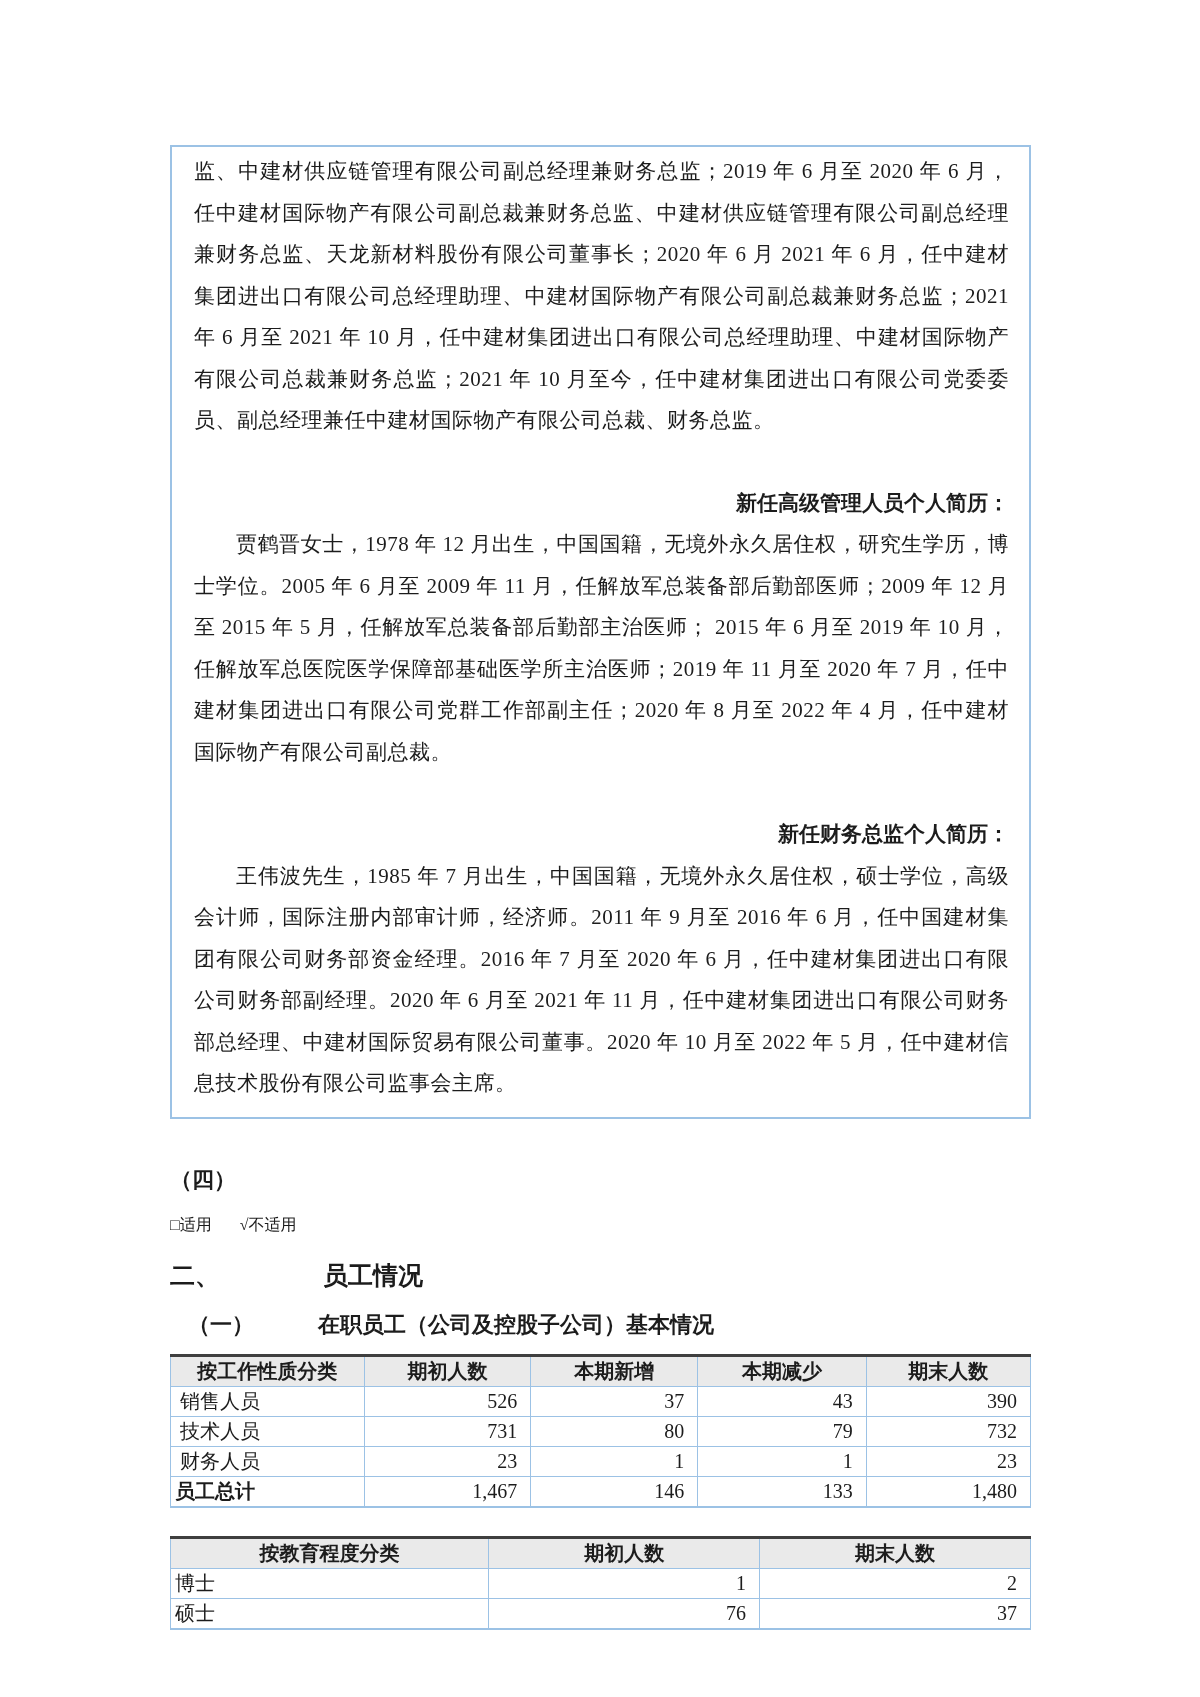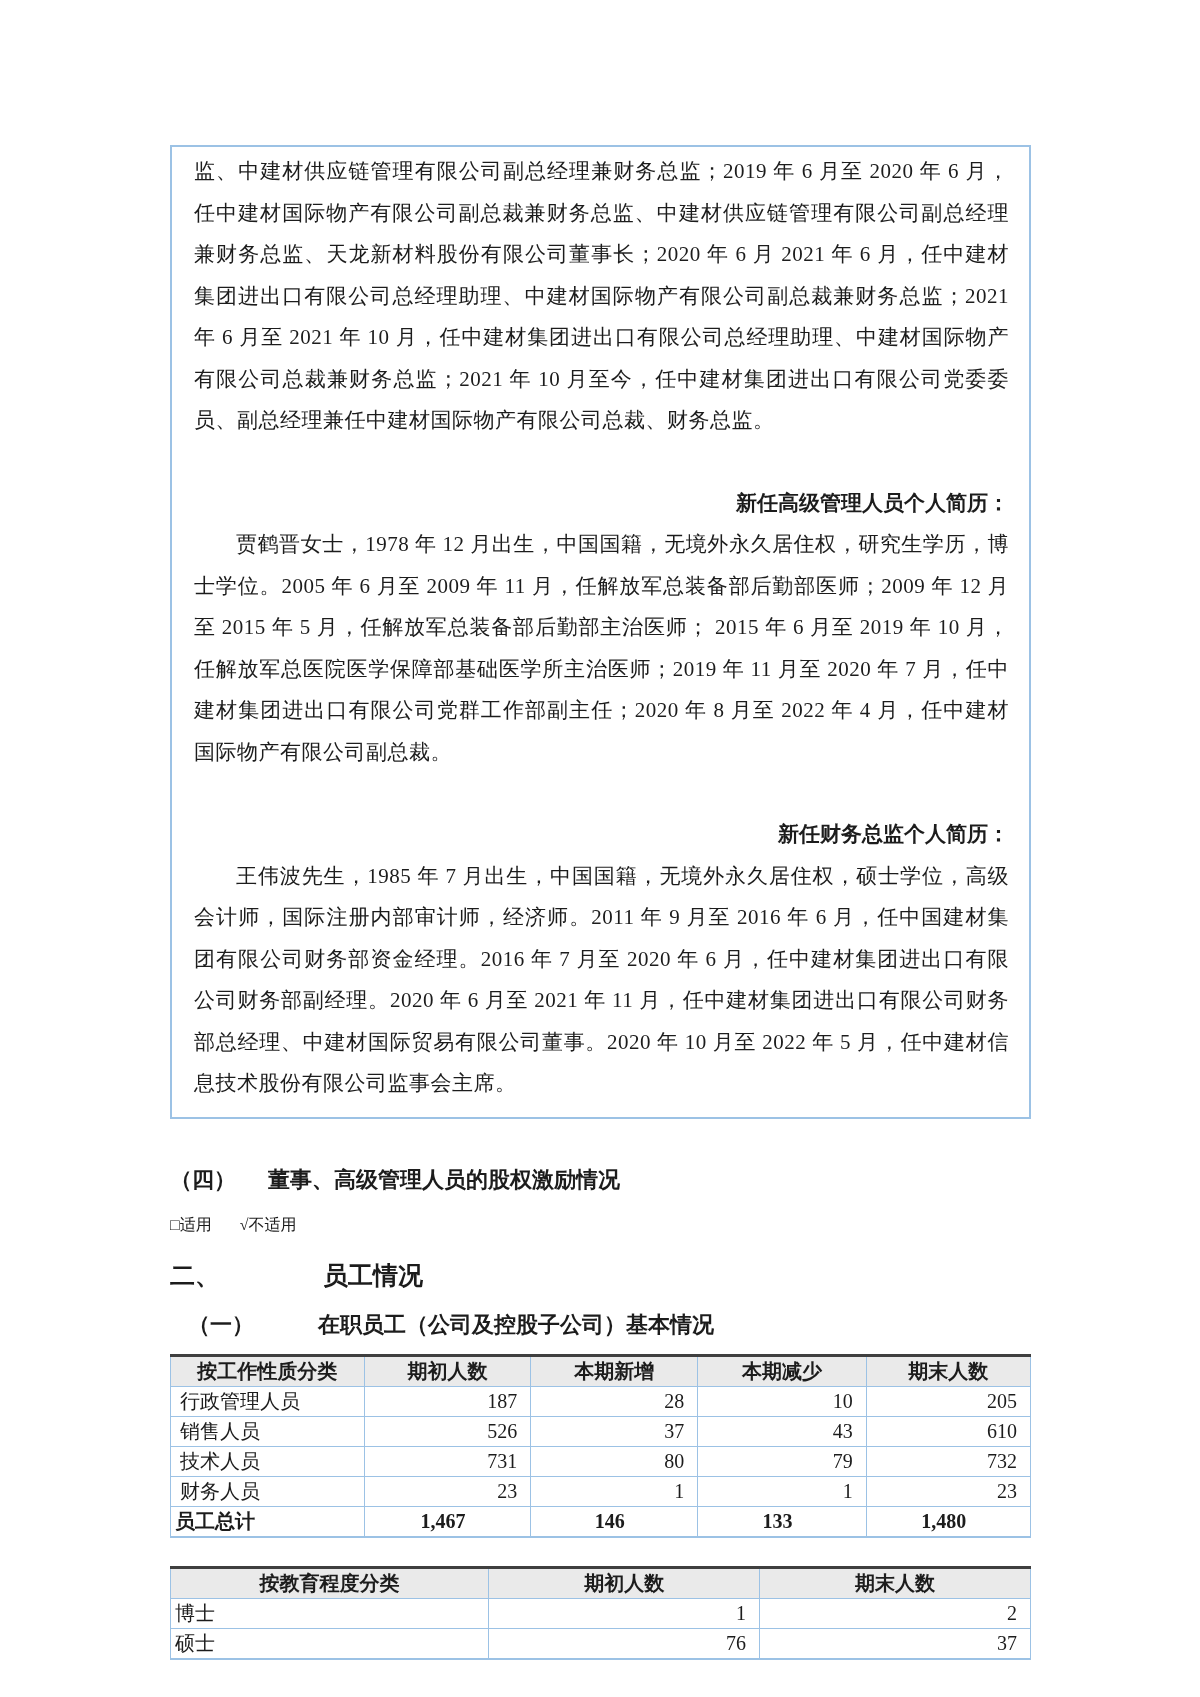--- a/index.html
+++ b/index.html
@@ -72,38 +72,37 @@
   .emp thead th {
     background: #EAEAEA;
     font-weight: bold;
     text-align: center;
     height: 29px;
   }
   .emp td.cat   { text-align: left;  padding-left: 9px; }
   .emp td.cat-c { }
   .emp td.num   { text-align: right; padding-right: 13px; }
   .emp tr.total td { font-weight: bold; }
-  .emp tr.total td.num { font-weight: bold; text-align: center; }
+  .emp tr.total td.num { font-weight: normal; }
 </style>
 </head>
 <body>
 
 <div class="page">
 
   <div class="profile-box">
     <p class="para">监、中建材供应链管理有限公司副总经理兼财务总监；2019 年 6 月至 2020 年 6 月，任中建材国际物产有限公司副总裁兼财务总监、中建材供应链管理有限公司副总经理兼财务总监、天龙新材料股份有限公司董事长；2020 年 6 月 2021 年 6 月，任中建材集团进出口有限公司总经理助理、中建材国际物产有限公司副总裁兼财务总监；2021 年 6 月至 2021 年 10 月，任中建材集团进出口有限公司总经理助理、中建材国际物产有限公司总裁兼财务总监；2021 年 10 月至今，任中建材集团进出口有限公司党委委员、副总经理兼任中建材国际物产有限公司总裁、财务总监。</p>
     <p class="box-heading">新任高级管理人员个人简历：</p>
     <p class="para indent">贾鹤晋女士，1978 年 12 月出生，中国国籍，无境外永久居住权，研究生学历，博士学位。2005 年 6 月至 2009 年 11 月，任解放军总装备部后勤部医师；2009 年 12 月至 2015 年 5 月，任解放军总装备部后勤部主治医师； 2015 年 6 月至 2019 年 10 月，任解放军总医院医学保障部基础医学所主治医师；2019 年 11 月至 2020 年 7 月，任中建材集团进出口有限公司党群工作部副主任；2020 年 8 月至 2022 年 4 月，任中建材国际物产有限公司副总裁。</p>
     <p class="box-heading">新任财务总监个人简历：</p>
     <p class="para indent">王伟波先生，1985 年 7 月出生，中国国籍，无境外永久居住权，硕士学位，高级会计师，国际注册内部审计师，经济师。2011 年 9 月至 2016 年 6 月，任中国建材集团有限公司财务部资金经理。2016 年 7 月至 2020 年 6 月，任中建材集团进出口有限公司财务部副经理。2020 年 6 月至 2021 年 11 月，任中建材集团进出口有限公司财务部总经理、中建材国际贸易有限公司董事。2020 年 10 月至 2022 年 5 月，任中建材信息技术股份有限公司监事会主席。</p>
   </div>
 
   <div class="sec-row sec4">
     <span class="sec-num">（四）</span>
-    <span>董事、高级管理人员的股权激励情况</span>
   </div>
 
   <div class="applicable-row">
     <span>□适用</span>
     <span class="na">√不适用</span>
   </div>
 
   <div class="sec-row sec2">
     <span class="sec-num">二、</span>
     <span>员工情况</span>
@@ -126,32 +125,25 @@
       <tr>
         <th>按工作性质分类</th>
         <th>期初人数</th>
         <th>本期新增</th>
         <th>本期减少</th>
         <th>期末人数</th>
       </tr>
     </thead>
     <tbody>
       <tr>
-        <td class="cat">行政管理人员</td>
-        <td class="num">187</td>
-        <td class="num">28</td>
-        <td class="num">10</td>
-        <td class="num">205</td>
-      </tr>
-      <tr>
         <td class="cat">销售人员</td>
         <td class="num">526</td>
         <td class="num">37</td>
         <td class="num">43</td>
-        <td class="num">610</td>
+        <td class="num">390</td>
       </tr>
       <tr>
         <td class="cat">技术人员</td>
         <td class="num">731</td>
         <td class="num">80</td>
         <td class="num">79</td>
         <td class="num">732</td>
       </tr>
       <tr>
         <td class="cat">财务人员</td>

